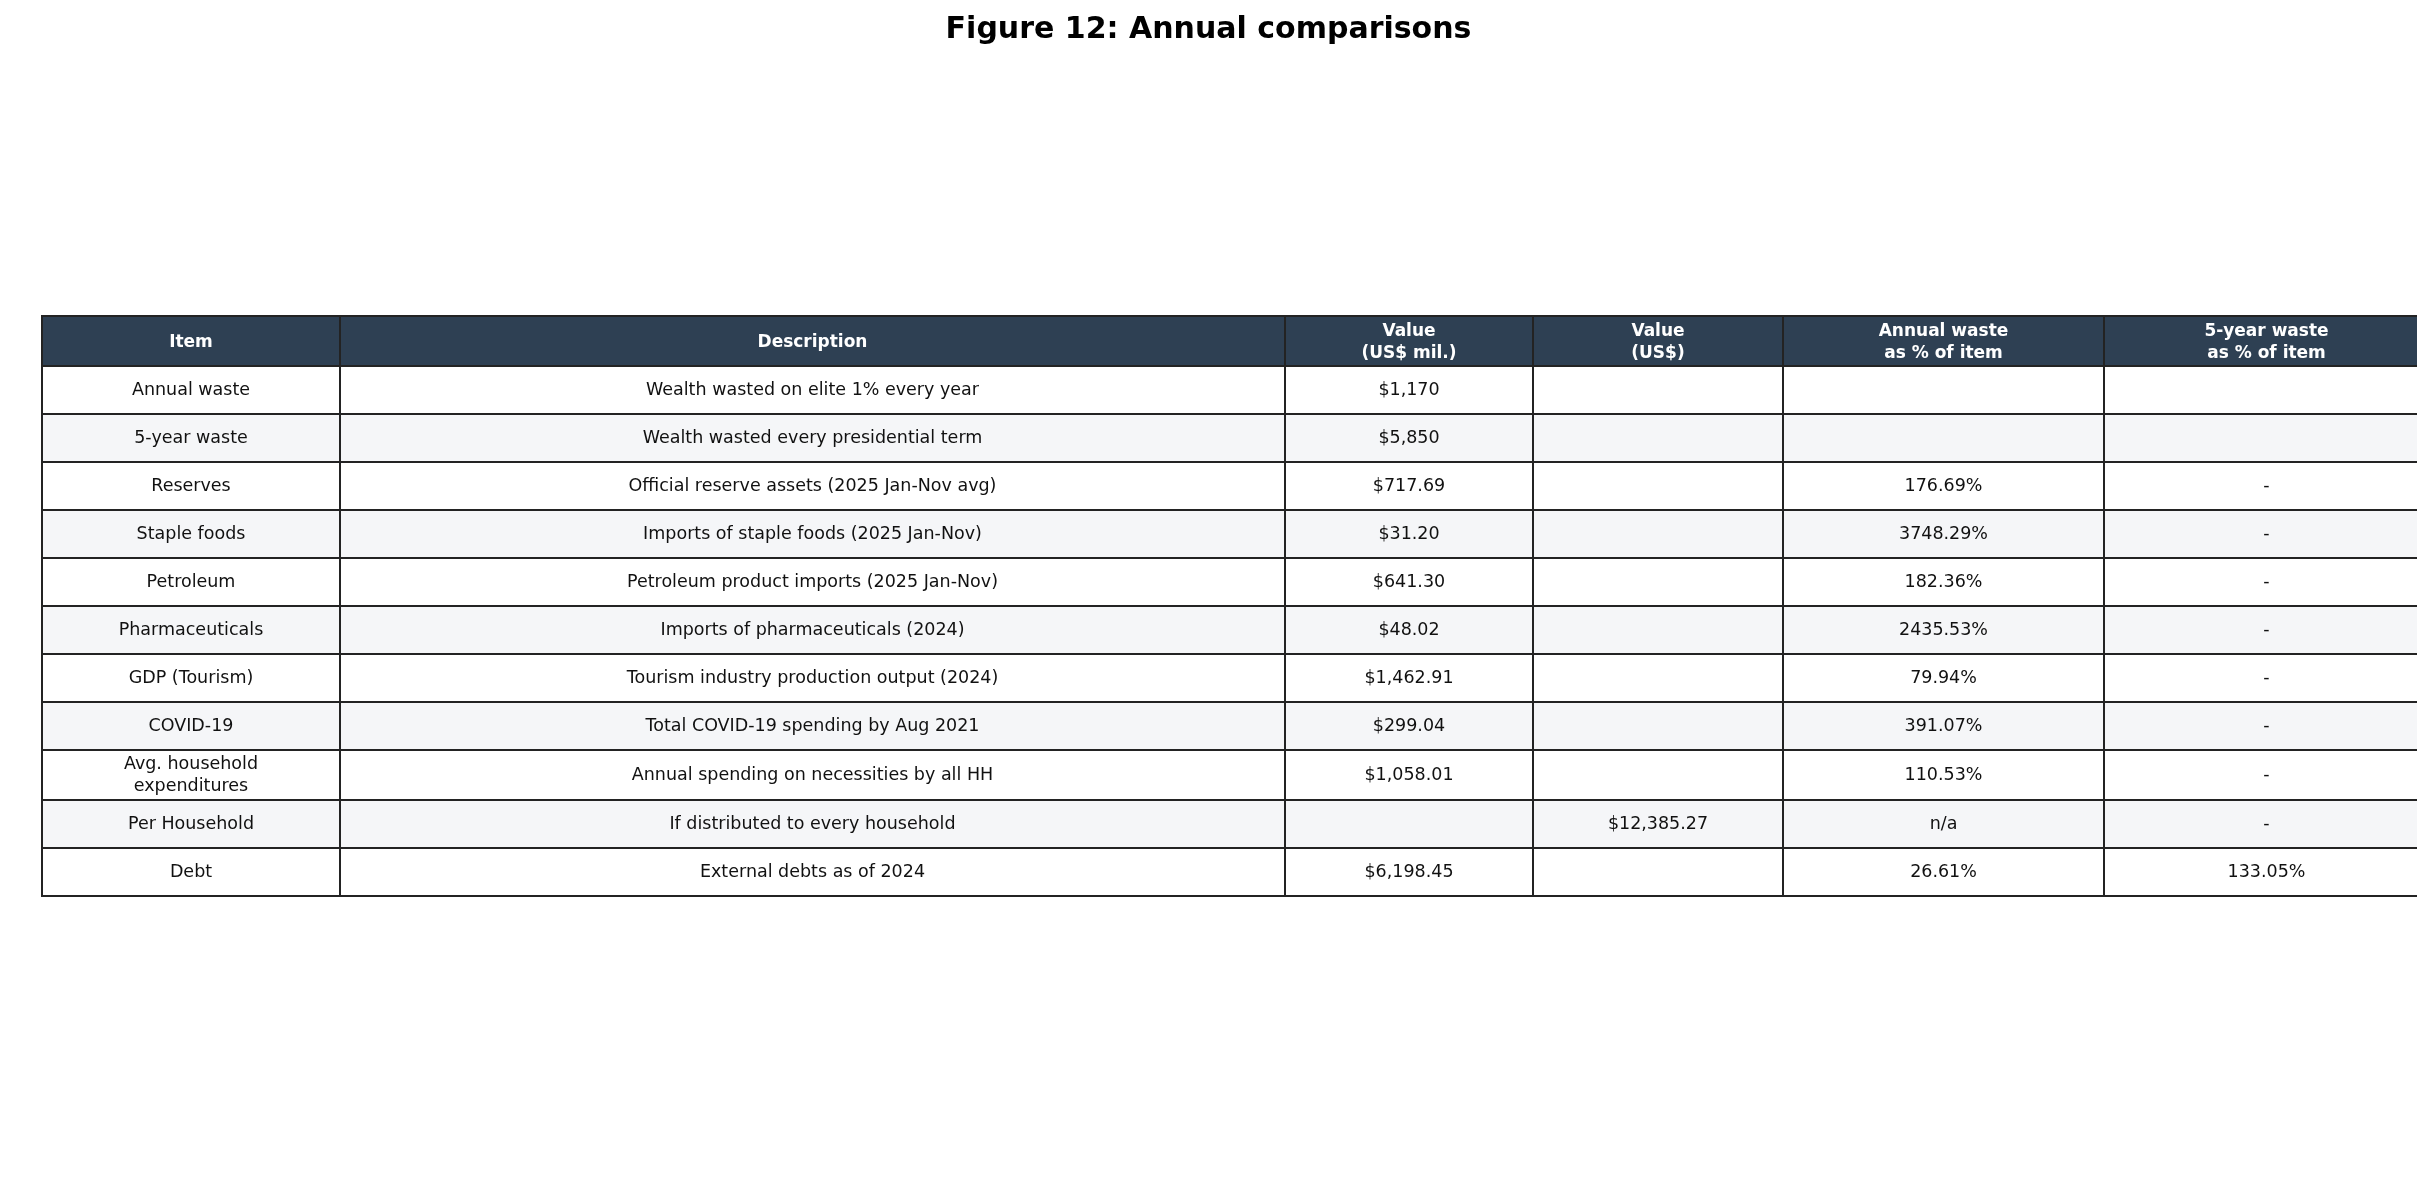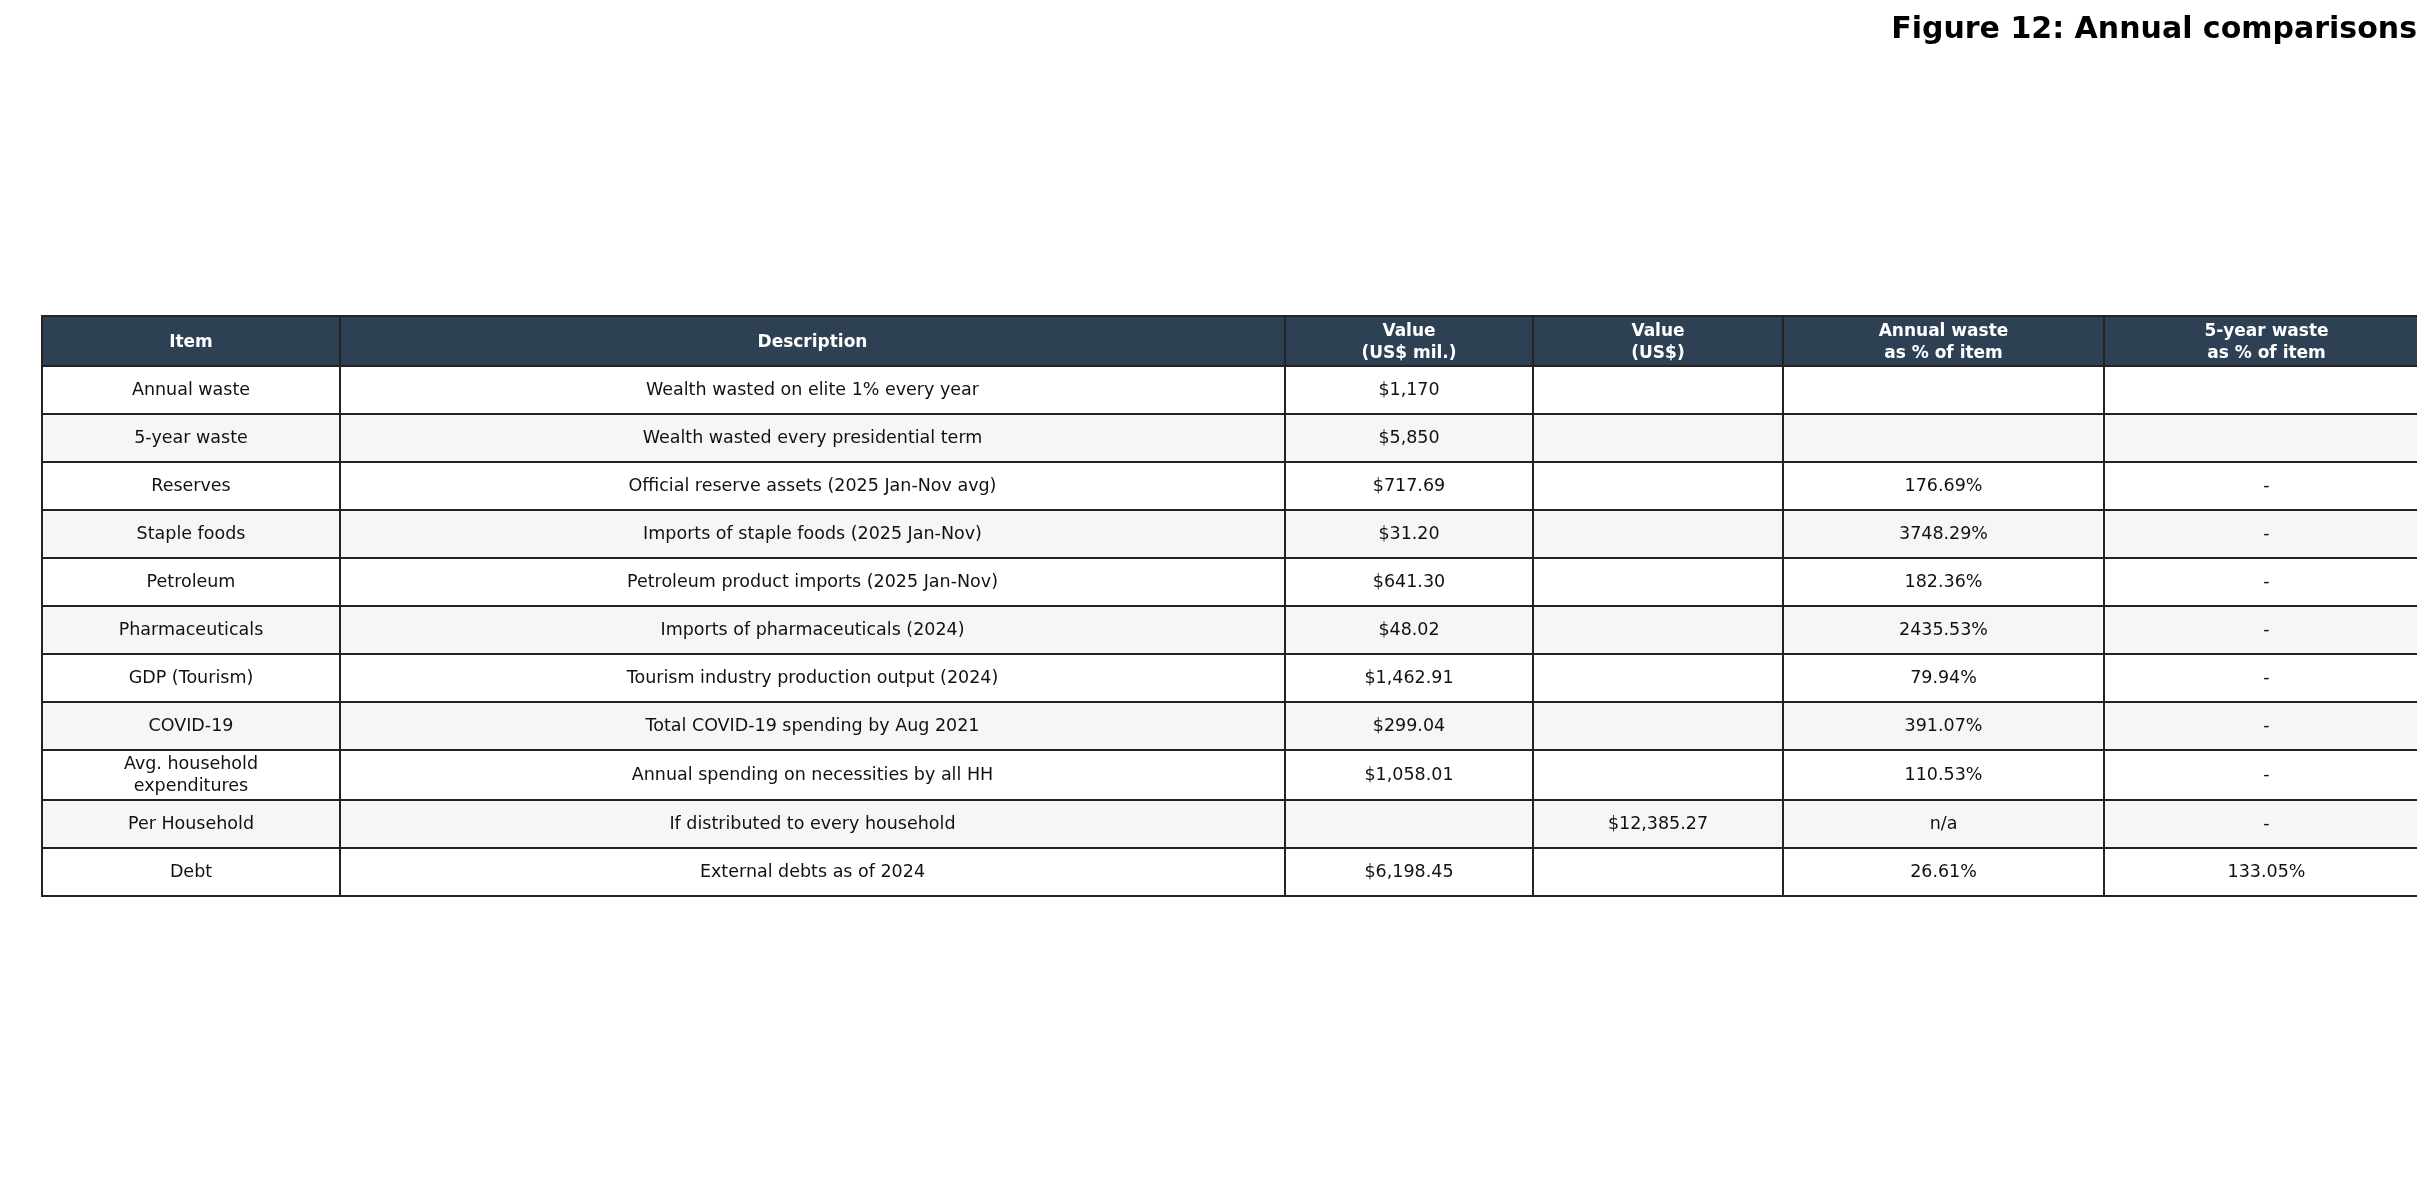--- a/index.html
+++ b/index.html
@@ -12,21 +12,21 @@
     height: 1184px;
     position: relative;
     overflow: hidden;
     font-family: "DejaVu Sans", sans-serif;
   }
   .figure-title {
     position: absolute;
     top: 10px;
     left: 0;
     width: 100%;
-    text-align: right;
+    text-align: center;
     font-size: 30px;
     font-weight: bold;
     color: #000000;
   }
   table.comparison-table {
     position: absolute;
     left: 15px;
     top: 315px;
     width: 2387px;
     border-collapse: collapse;

